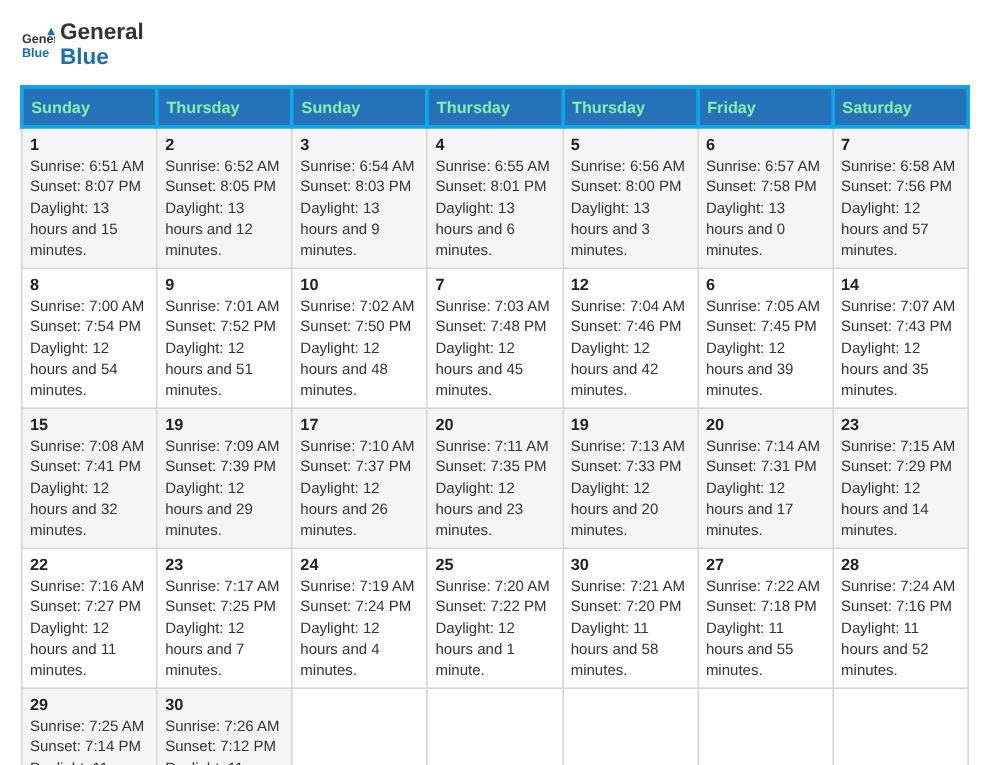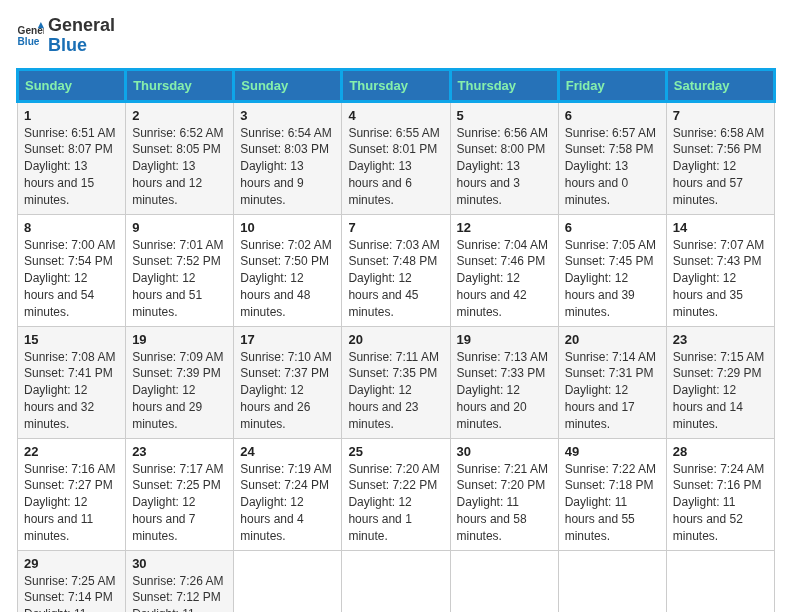--- a/index.html
+++ b/index.html
@@ -322,21 +322,21 @@
         </td>
         <td>
           <span class="day-num">30</span>
         <div class="day-detail">
           Sunrise: 7:21 AM<br>
           Sunset: 7:20 PM<br>
           Daylight: 11 hours and 58 minutes.
         </div>
         </td>
         <td>
-          <span class="day-num">49</span>
+          <span class="day-num">27</span>
         <div class="day-detail">
           Sunrise: 7:22 AM<br>
           Sunset: 7:18 PM<br>
           Daylight: 11 hours and 55 minutes.
         </div>
         </td>
         <td>
           <span class="day-num">28</span>
         <div class="day-detail">
           Sunrise: 7:24 AM<br>

